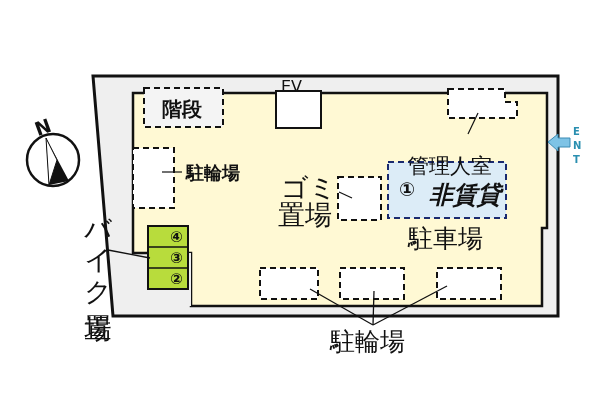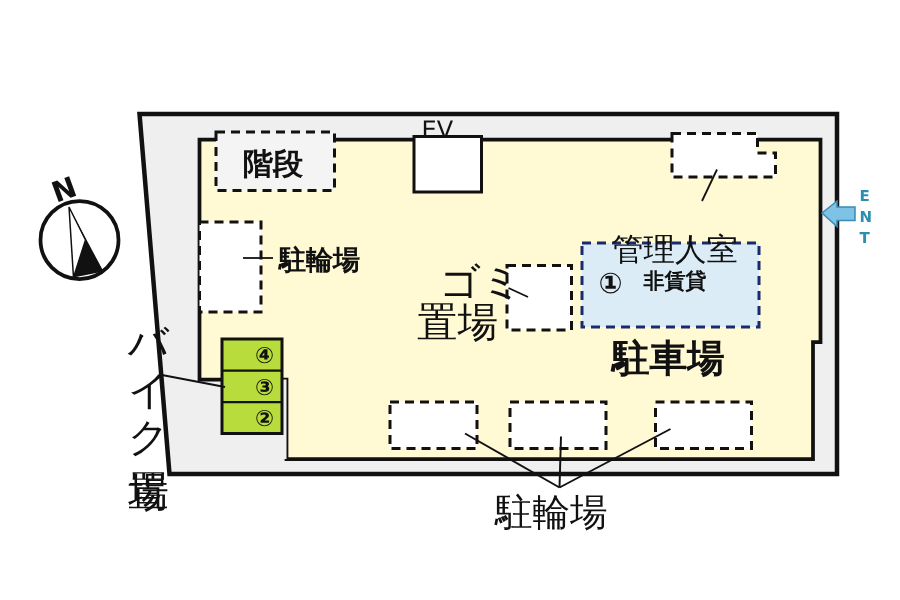--- a/index.html
+++ b/index.html
@@ -60,27 +60,27 @@
 <div class="abs" style="left:27px;top:134px;width:52px;height:52px;"></div>
 
 <div class="lbl lbl-bold" style="left:162px;top:96px;font-size:20px;">階段</div>
 
 <div class="lbl" style="left:281px;top:77px;font-size:16px;">EV</div>
 
 <div class="lbl lbl-bold" style="left:186px;top:161px;font-size:18px;">駐輪場</div>
 
 <div class="lbl" style="left:408px;top:120px;font-size:21px;margin-top:32px;">管理人室</div>
 
-<div class="lbl" style="left:281px;top:170px;font-size:27px;margin-left:12px;">ゴミ</div>
+<div class="lbl" style="left:281px;top:170px;font-size:27px;">ゴミ</div>
 <div class="lbl" style="left:278px;top:197px;font-size:27px;">置場</div>
 
 <div class="lbl lbl-bold" style="left:399px;top:178px;font-size:19px;">①</div>
-<div class="lbl lbl-bold" style="left:429px;top:179px;font-size:14px;">非賃貸</div>
+<div class="lbl lbl-bold" style="left:429px;top:179px;font-size:24px;font-style:italic;">非賃貸</div>
 
-<div class="lbl" style="left:408px;top:222px;font-size:25px;font-weight:bold;">駐車場</div>
+<div class="lbl" style="left:408px;top:222px;font-size:25px;">駐車場</div>
 
 <div class="lbl" style="left:330px;top:325px;font-size:25px;">駐輪場</div>
 
 <div class="lbl vert" style="left:80px;top:198px;font-size:27px;letter-spacing:1px;">バイク置場</div>
 
 <div class="lbl lbl-bold" style="left:170px;top:228px;font-size:15px;">④</div>
 <div class="lbl lbl-bold" style="left:170px;top:249px;font-size:15px;">③</div>
 <div class="lbl lbl-bold" style="left:170px;top:270px;font-size:15px;">②</div>
 
 <div class="abs" style="left:547px;top:133px;width:24px;height:20px;"></div>

